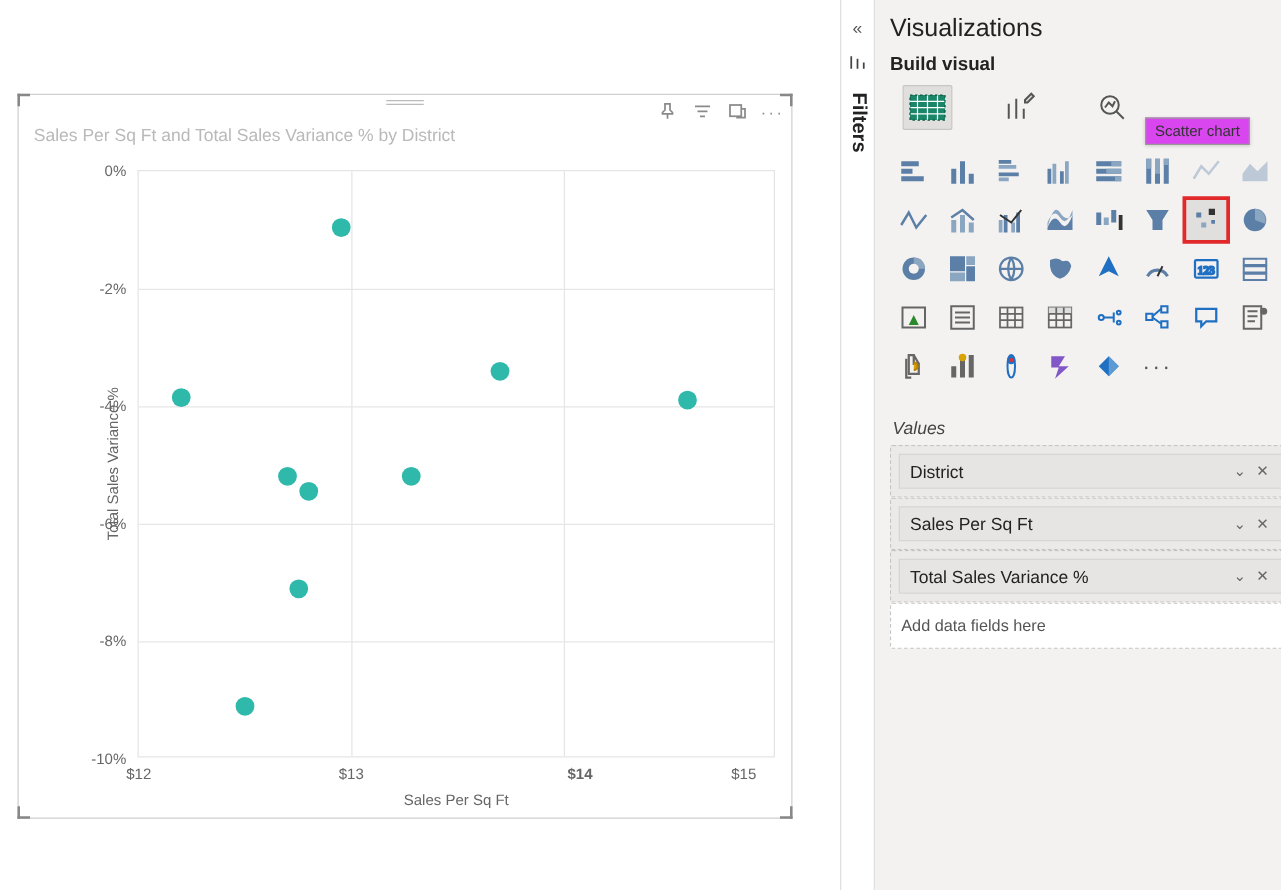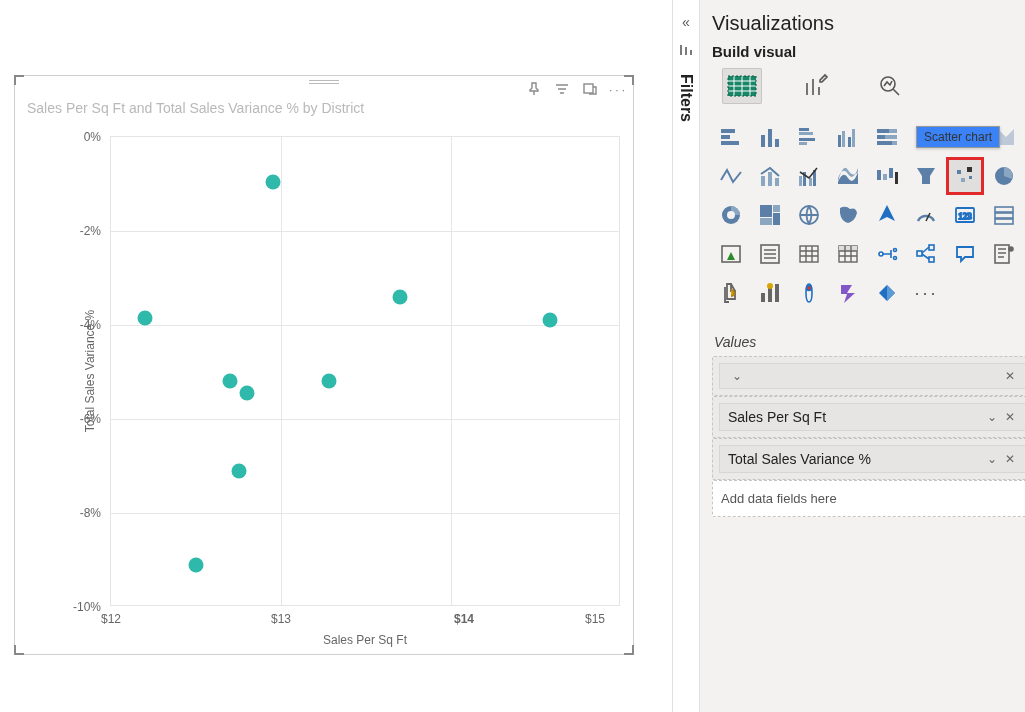--- a/index.html
+++ b/index.html
@@ -101,25 +101,24 @@
   }
   .vicon {
     width:34px; height:34px;
     display:flex; align-items:center; justify-content:center;
     background:transparent;
     position:relative;
   }
   .vicon svg { pointer-events:none; }
   .vicon.highlight { outline:3px solid #e1292b; outline-offset:-1px; background:#e1dfdd; }
   .tooltip {
-    position:absolute; background:#3b82f6; border:1px solid #999;
+    position:absolute; background:#d946ef; border:1px solid #999;
     font-size:12px; padding:3px 7px; white-space:nowrap;
     box-shadow:0 1px 3px rgba(0,0,0,.2);
     z-index:20;
-    margin-top:32px;
   }
   .fields-box { margin-top:6px; }
   .field-label { font-size:14px; color:#444; margin:14px 2px 6px 2px;font-style:italic; }
   .field-well {
     background:#eceae8; border:1px dashed #c7c5c3; border-radius:2px;
     padding:6px 6px;
   }
   .field-well.empty { background:#fff; border:1px dashed #c7c5c3; padding:10px 8px; color:#555; }
   .field-pill {
     display:flex; align-items:center; justify-content:space-between;
@@ -501,20 +500,21 @@
       </div>
     <div class="vicon" style="font-size:18px;color:#555;letter-spacing:2px;">···</div>
 
     <div class="tooltip" style="left:204px; top:-22px;">Scatter chart</div>
   </div>
 
   <div class="fields-box">
     <div class="field-label">Values</div>
     <div class="field-well">
       <div class="field-pill">
+        <span class="pill-text">District</span>
         <span class="pill-act">⌄</span>
         <span class="pill-act">✕</span>
       </div>
     </div>
 
     <div class="field-well">
       <div class="field-pill">
         <span class="pill-text">Sales Per Sq Ft</span>
         <span class="pill-act">⌄</span>
         <span class="pill-act">✕</span>

